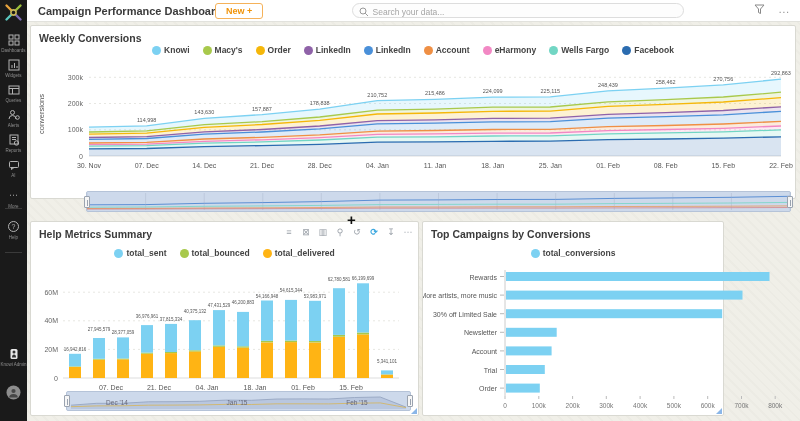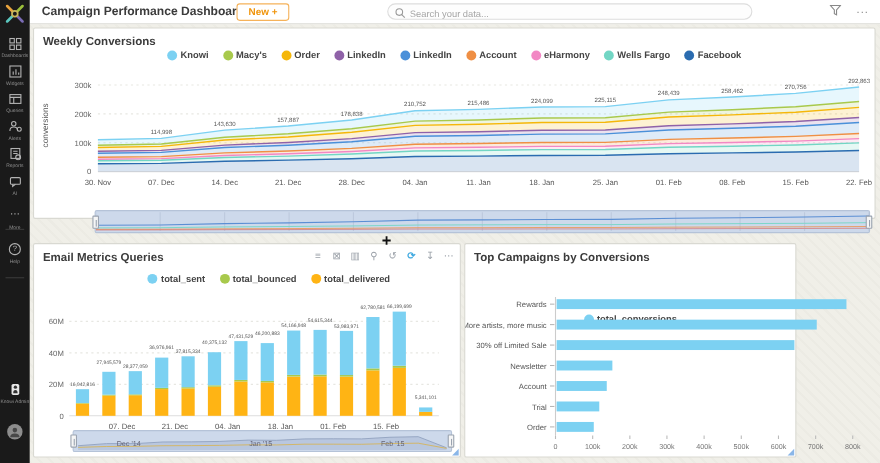--- a/index.html
+++ b/index.html
@@ -40,22 +40,22 @@
   .panel { position:absolute; background:#fff; border:1px solid #d9d9d2; border-radius:2px; }
   .p-title { position:absolute; left:8px; top:6px; font-size:10.5px; font-weight:bold; color:#3b3b3b; }
   .legend { position:absolute; left:0; width:100%; display:flex; justify-content:center; gap:13px; }
   .lg-item { display:flex; align-items:center; gap:3px; font-size:8.5px; font-weight:bold; color:#444; cursor:pointer; }
   .lg-dot { width:9px; height:9px; border-radius:50%; flex:none; }
 
   #p-weekly { left:3px; top:3px; width:766px; height:174px; }
   #p-email  { left:3px; top:199px; width:389px; height:195px; }
   #p-top    { left:395px; top:199px; width:302px; height:195px; }
   #weekly-legend { top:19px; }
-  #email-legend { top:26px;margin-left:20px; }
-  #top-legend { top:26px;margin-top:37px; }
+  #email-legend { top:26px; }
+  #top-legend { top:26px; }
   #weekly-svg { position:absolute; left:0; top:32px; }
   #email-svg  { position:absolute; left:0; top:38px; }
   #top-svg    { position:absolute; left:0; top:46px; }
 
   .navigator { position:absolute; background:#cdd9eb; border:1px solid #b5c3d8; border-radius:2px; }
   #weekly-nav { left:55px; top:165px; width:705px; height:21px; }
   #email-nav  { left:35px; top:169px; width:345px; height:20px; }
   .nav-handle { position:absolute; top:50%; margin-top:-6px; width:6px; height:12px; background:#f6f6f6;
     border:1px solid #9aa3b0; border-radius:1px; z-index:2; }
   .nav-handle::before { content:""; position:absolute; left:1.5px; top:3px; width:1px; height:6px; border-left:1px solid #9aa3b0; }
@@ -310,21 +310,21 @@
             <polyline points="0,15.2 58.6,15 117.2,14.3 175.8,13.9 234.3,13.4 292.9,12.6 351.5,12.4 410.1,12.2 468.7,12.2 527.3,11.6 585.8,11.3 644.4,11 703,10.4" fill="none" stroke="#72d6c4" stroke-width="0.8"></polyline>
             <polyline points="0,16.5 58.6,16.4 117.2,16 175.8,15.8 234.3,15.5 292.9,15 351.5,15 410.1,14.8 468.7,14.8 527.3,14.5 585.8,14.4 644.4,14.2 703,13.9" fill="none" stroke="#ef8f44" stroke-width="0.7"></polyline>
             <polyline points="0,17.1 58.6,17 117.2,16.8 175.8,16.7 234.3,16.5 292.9,16.2 351.5,16.2 410.1,16.1 468.7,16.1 527.3,15.9 585.8,15.8 644.4,15.7 703,15.5" fill="none" stroke="#d66a6a" stroke-width="0.6"></polyline>
           </svg>
         <div class="nav-handle nh-l"></div>
         <div class="nav-handle nh-r"></div>
       </div>
     </div>
 
     <div class="panel" id="p-email">
-      <div class="p-title">Email Metrics Queries</div>
+      <div class="p-title">Help Metrics Summary</div>
       <div class="toolbar">
         <span class="tb-ic">≡</span>
         <span class="tb-ic">⊠</span>
         <span class="tb-ic">▥</span>
         <span class="tb-ic">⚲</span>
         <span class="tb-ic">↺</span>
         <span class="tb-ic tb-blue">⟳</span>
         <span class="tb-ic">↧</span>
         <span class="tb-ic">⋯</span>
       </div>

